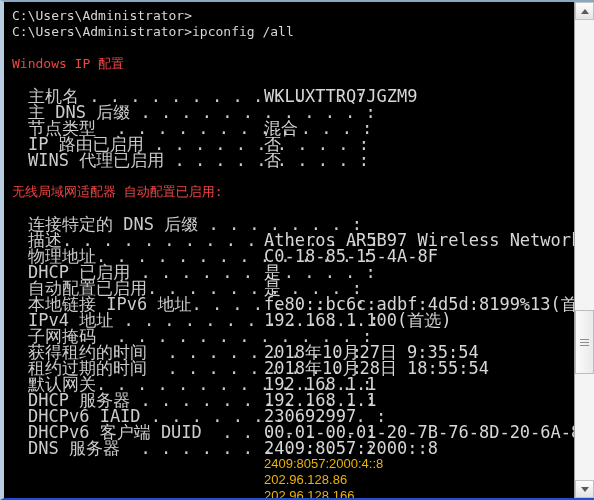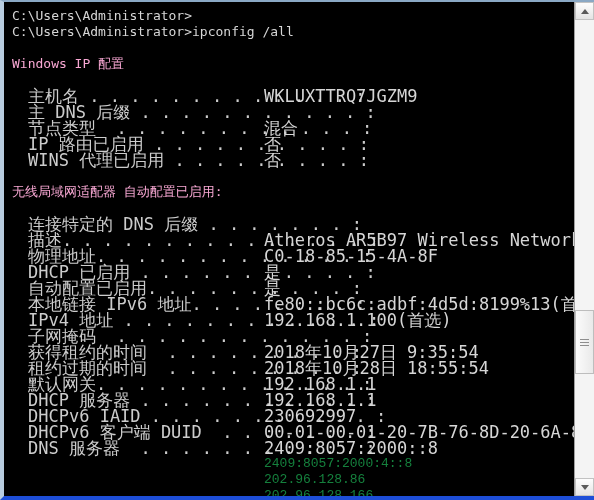--- a/index.html
+++ b/index.html
@@ -15,21 +15,21 @@
   }
 
   #console-window {
     position: relative;
     width: 594px;
     height: 500px;
     box-sizing: border-box;
     background: #000000;
     border-left: 4px solid #b8cde0;
     border-top: 2px solid #8aa8c4;
-    border-bottom: 4px solid #1d4ed8;
+    border-bottom: 2px solid #1d4ed8;
     overflow: hidden;
   }
 
   #console-screen {
     position: absolute;
     left: 0;
     top: 0;
     right: 20px;
     bottom: 0;
     background: #000000;
@@ -71,36 +71,36 @@
     left: 256px;
     top: 0;
     white-space: pre;
   }
 
   .cont-val {
     position: relative;
     height: 16px;
     line-height: 16px;
     font-size: 13px;
-    color: #15803d;
-    white-space: pre;
-    font-family: Liberation Mono, monospace;
+    color: #eab308;
+    white-space: pre;
+    font-family: Liberation Sans, sans-serif;
   }
   .cont-val span {
     position: absolute;
     left: 256px;
     top: 0;
   }
 
   .hdr {
     height: 16px;
     line-height: 16px;
     white-space: pre;
     font-size: 13px;
-    color: #f9a8d4;
+    color: #ef4444;
     padding-left: 4px;
     font-family: "DejaVu Sans Mono", monospace;
   }
   .prompt {
     height: 16px;
     line-height: 16px;
     white-space: pre;
     font-size: 13px;
     color: #d6d6d6;
     padding-left: 4px;

